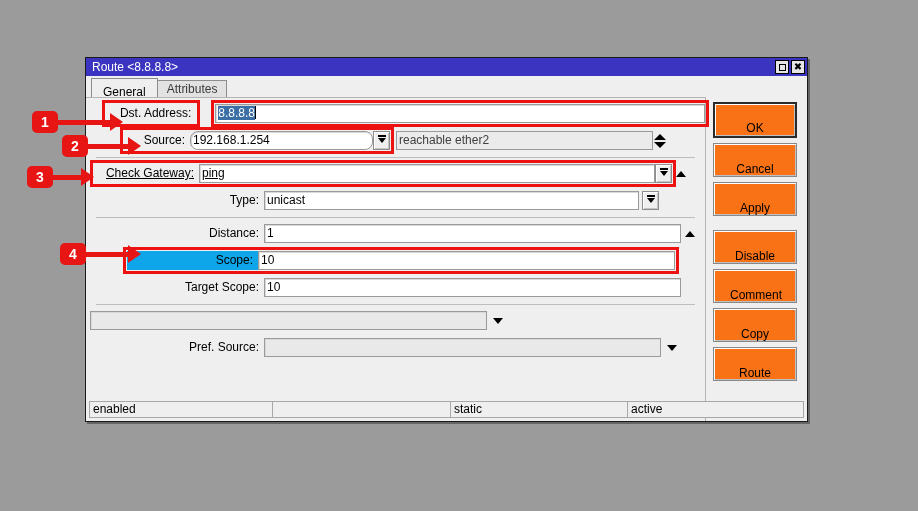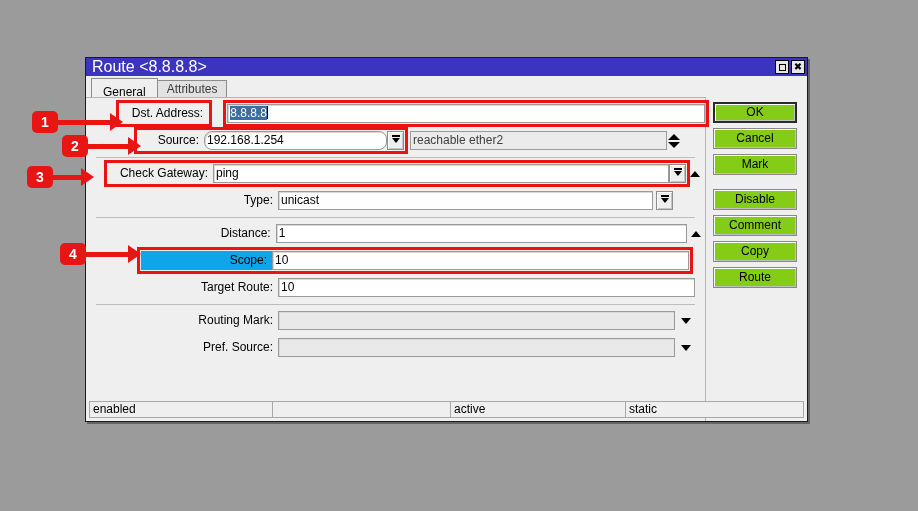--- a/index.html
+++ b/index.html
@@ -33,21 +33,21 @@
   .titlebar {
     height: 18px;
     background: #3b34c0;
     display: flex;
     align-items: center;
     padding: 0 2px 0 6px;
     box-sizing: border-box;
   }
   .title-text {
     color: #ffffff;
-    font-size: 16px;
+    font-size: 12px;
     line-height: 18px;
     flex: 1;
     white-space: nowrap;
     overflow: hidden;
   }
   .title-buttons {
     display: flex;
     gap: 2px;
   }
   .tbtn {
@@ -127,43 +127,43 @@
     box-sizing: border-box;
   }
 
   
   .dlg-btn {
     display: block;
     width: 84px;
     height: 21px;
     line-height: 19px;
     margin-bottom: 5px;
-    background: #84cc16;
+    background: #f97316;
     border: 1px solid #888;
     box-shadow: inset 1px 1px 0 #fff, inset -1px -1px 0 #c0c0c0;
     font-family: "Liberation Sans", sans-serif;
     font-size: 12px;
     text-align: center;
     box-sizing: border-box;
     color: #000;
-    padding: 0;
+    padding: 16px;
   }
   .dlg-btn.focus {
     border: 2px solid #2a2a2a;
     line-height: 17px;
   }
   .btn-gap { height: 9px; }
 
   
   .row {
     display: flex;
     align-items: center;
     height: 21px;
     margin-bottom: 6px;
-    padding-left: 18px;
+    padding-left: 4px;
     box-sizing: border-box;
   }
   .lbl {
     text-align: right;
     font-size: 12px;
     white-space: nowrap;
     padding-right: 5px;
     box-sizing: border-box;
     line-height: 19px;
   }
@@ -389,21 +389,21 @@
         <div class="field ro" style="width:257px;margin-left:6px;">reachable ether2</div>
         <div class="spin-updown">
           <span class="u"></span>
           <span class="d"></span>
         </div>
       </div>
 
       <div class="separator"></div>
 
       <div class="row">
-        <div class="hl" style="display:flex;align-items:center;margin-left:4px;background:#efefef;">
+        <div class="hl" style="display:flex;align-items:center;margin-left:4px;background:#efefef;text-decoration:underline;">
           <div class="lbl" style="width:105px;">Check Gateway:</div>
           <div class="field" style="width:456px;">ping</div>
           <div class="dropbtn">
             <span class="arrow-down-bar"></span>
           </div>
         </div>
         <div class="bare-up">
           <span class="arrow-up-only"></span>
         </div>
       </div>
@@ -427,61 +427,60 @@
       </div>
 
       <div class="row">
         <div class="hl" style="display:flex;align-items:center;margin-left:37px;background:#0ea5e9;">
           <div class="lbl" style="width:131px;">Scope:</div>
           <div class="field" style="width:417px;">10</div>
         </div>
       </div>
 
       <div class="row">
-        <div class="lbl lbl-w">Target Route:</div>
+        <div class="lbl lbl-w">Target Scope:</div>
         <div class="field" style="width:417px;">10</div>
       </div>
 
       <div class="separator"></div>
 
       <div class="row">
-        <div class="lbl lbl-w">Routing Mark:</div>
         <div class="field blank" style="width:397px;"></div>
         <div class="bare-dn">
           <span class="arrow-dn-plain"></span>
         </div>
       </div>
 
       <div class="row">
         <div class="lbl lbl-w">Pref. Source:</div>
         <div class="field blank" style="width:397px;"></div>
         <div class="bare-dn">
           <span class="arrow-dn-plain"></span>
         </div>
       </div>
 
     </div>
 
     <div class="btn-pane">
       <button class="dlg-btn focus">OK</button>
       <button class="dlg-btn">Cancel</button>
-      <button class="dlg-btn">Mark</button>
+      <button class="dlg-btn">Apply</button>
       <div class="btn-gap"></div>
       <button class="dlg-btn">Disable</button>
       <button class="dlg-btn">Comment</button>
       <button class="dlg-btn">Copy</button>
       <button class="dlg-btn">Route</button>
     </div>
   </div>
 
   <div class="statusbar">
     <div class="status-cell" style="width:183px;">enabled</div>
     <div class="status-cell" style="width:178px;"></div>
+    <div class="status-cell" style="flex:1;">static</div>
     <div class="status-cell" style="width:175px;">active</div>
-    <div class="status-cell" style="flex:1;">static</div>
   </div>
 
 </div>
 
 <div class="callout" style="left:32px; top:111px;">
   <div class="badge">1</div>
   <div class="stem" style="width:52px;"></div>
   <div class="head"></div>
 </div>
 

